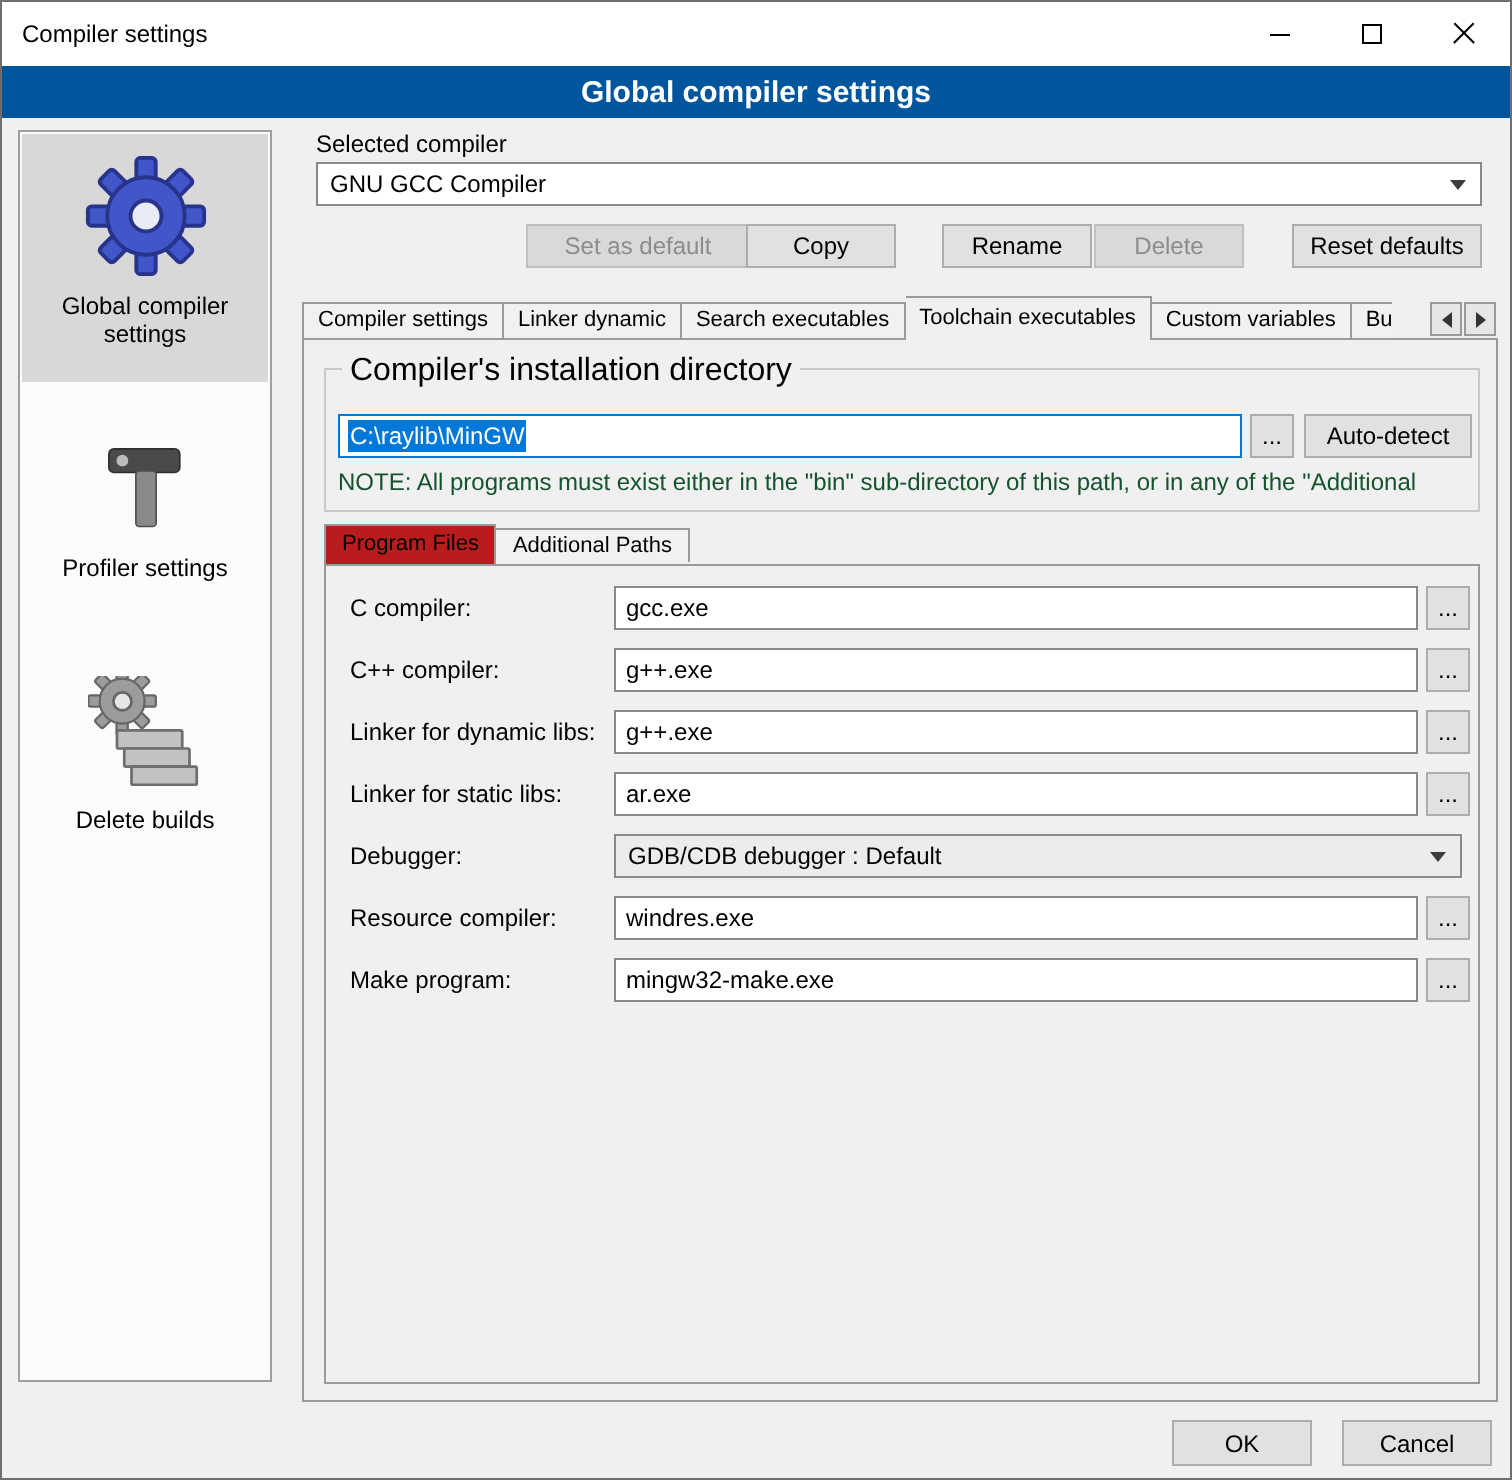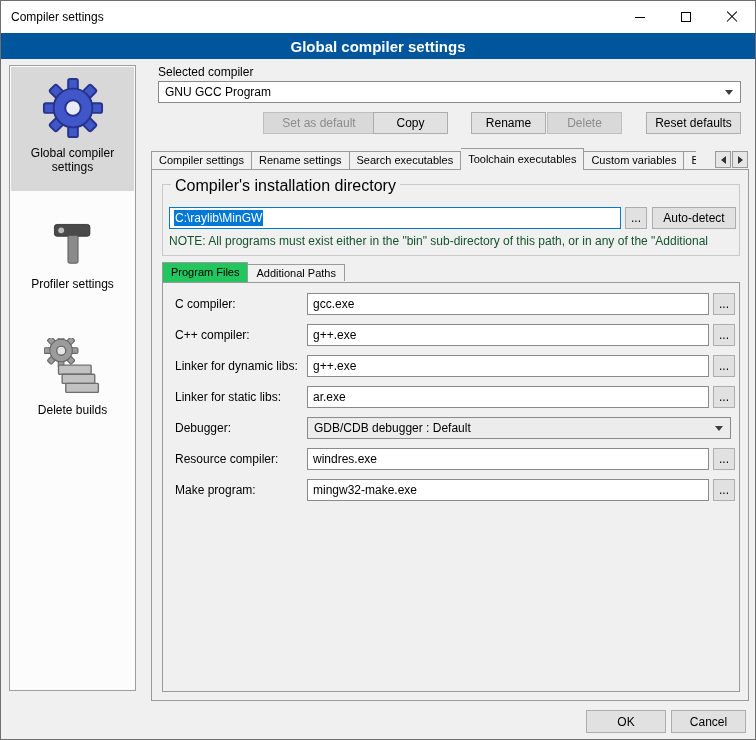--- a/index.html
+++ b/index.html
@@ -83,33 +83,33 @@
                overflow:hidden; }
   .dir-input .sel { background:#0078d7; color:#fff; padding:1px 1px; white-space:nowrap; }
   .grp-browse { left:462px; top:22px; width:22px; }
   .grp-autodetect { left:489px; top:22px; width:84px; }
   .note { position:absolute; left:6px; top:49px; width:568px; color:#14532d; font-size:12px;
           white-space:nowrap; overflow:hidden; }
 
   .subtabs { position:absolute; left:10px; top:92px; height:20px; display:flex; align-items:flex-end; z-index:2; }
   .subtab { height:17px; line-height:16px; padding:0 8px; font-size:11px; background:#f1f1f1;
             border:1px solid #9a9a9a; border-bottom:none; margin-bottom:1px; cursor:default; }
-  .subtab.active { height:20px; line-height:19px; margin-bottom:0; background:#22c55e; z-index:3; }
+  .subtab.active { height:20px; line-height:19px; margin-bottom:0; background:#b91c1c; z-index:3; }
   .subtab + .subtab { border-left:none; }
 
   .subpanel { position:absolute; left:10px; top:112px; width:578px; height:410px;
               border:1px solid #9a9a9a; background:#f0f0f0; }
   .frow { position:absolute; left:0; width:100%; height:22px; }
   .frow .flabel { position:absolute; left:12px; top:0; line-height:22px; }
   .frow .ftxt   { position:absolute; left:144px; top:0; width:402px; height:22px; }
   .frow .fbrowse{ left:550px; top:0; width:22px; }
   .frow .fcombo { position:absolute; left:144px; top:0; width:424px; height:22px; }
 
   
-  .btn-ok     { left:585px; top:709px; width:80px; height:23px; }
+  .btn-ok     { left:585px; top:709px; width:70px; height:23px; }
   .btn-cancel { left:670px; top:709px; width:75px; height:23px; }
 
   
   .btn-setdefault { left:262px; top:111px; width:112px; }
   .btn-copy       { left:372px; top:111px; width:75px; }
   .btn-rename     { left:470px; top:111px; width:75px; }
   .btn-delete     { left:546px; top:111px; width:75px; }
   .btn-reset      { left:645px; top:111px; width:95px; }
 </style>
 </head>
@@ -183,33 +183,33 @@
           <rect x="20" y="40" width="36" height="10" rx="1"></rect>
           <rect x="24" y="50" width="36" height="10" rx="1"></rect>
         </g>
       </svg>
       <span class="lbl">Delete builds</span>
     </div>
   </div>
 
   <span class="lbl-selected-compiler">Selected compiler</span>
   <div class="combo compiler-combo">
-    <span>GNU GCC Program</span>
+    <span>GNU GCC Compiler</span>
     <span class="arrow"></span>
   </div>
 
   <div class="btn disabled btn-setdefault">Set as default</div>
   <div class="btn btn-copy">Copy</div>
   <div class="btn btn-rename">Rename</div>
   <div class="btn disabled btn-delete">Delete</div>
   <div class="btn btn-reset">Reset defaults</div>
 
   <div class="tabs">
     <div class="tab">Compiler settings</div>
-    <div class="tab">Rename settings</div>
+    <div class="tab">Linker dynamic</div>
     <div class="tab">Search executables</div>
     <div class="tab active">Toolchain executables</div>
     <div class="tab">Custom variables</div>
     <div class="tab">Buil</div>
   </div>
   <div class="tab-arrow left">
     <div class="tri-left"></div>
   </div>
   <div class="tab-arrow right">
     <div class="tri-right"></div>

